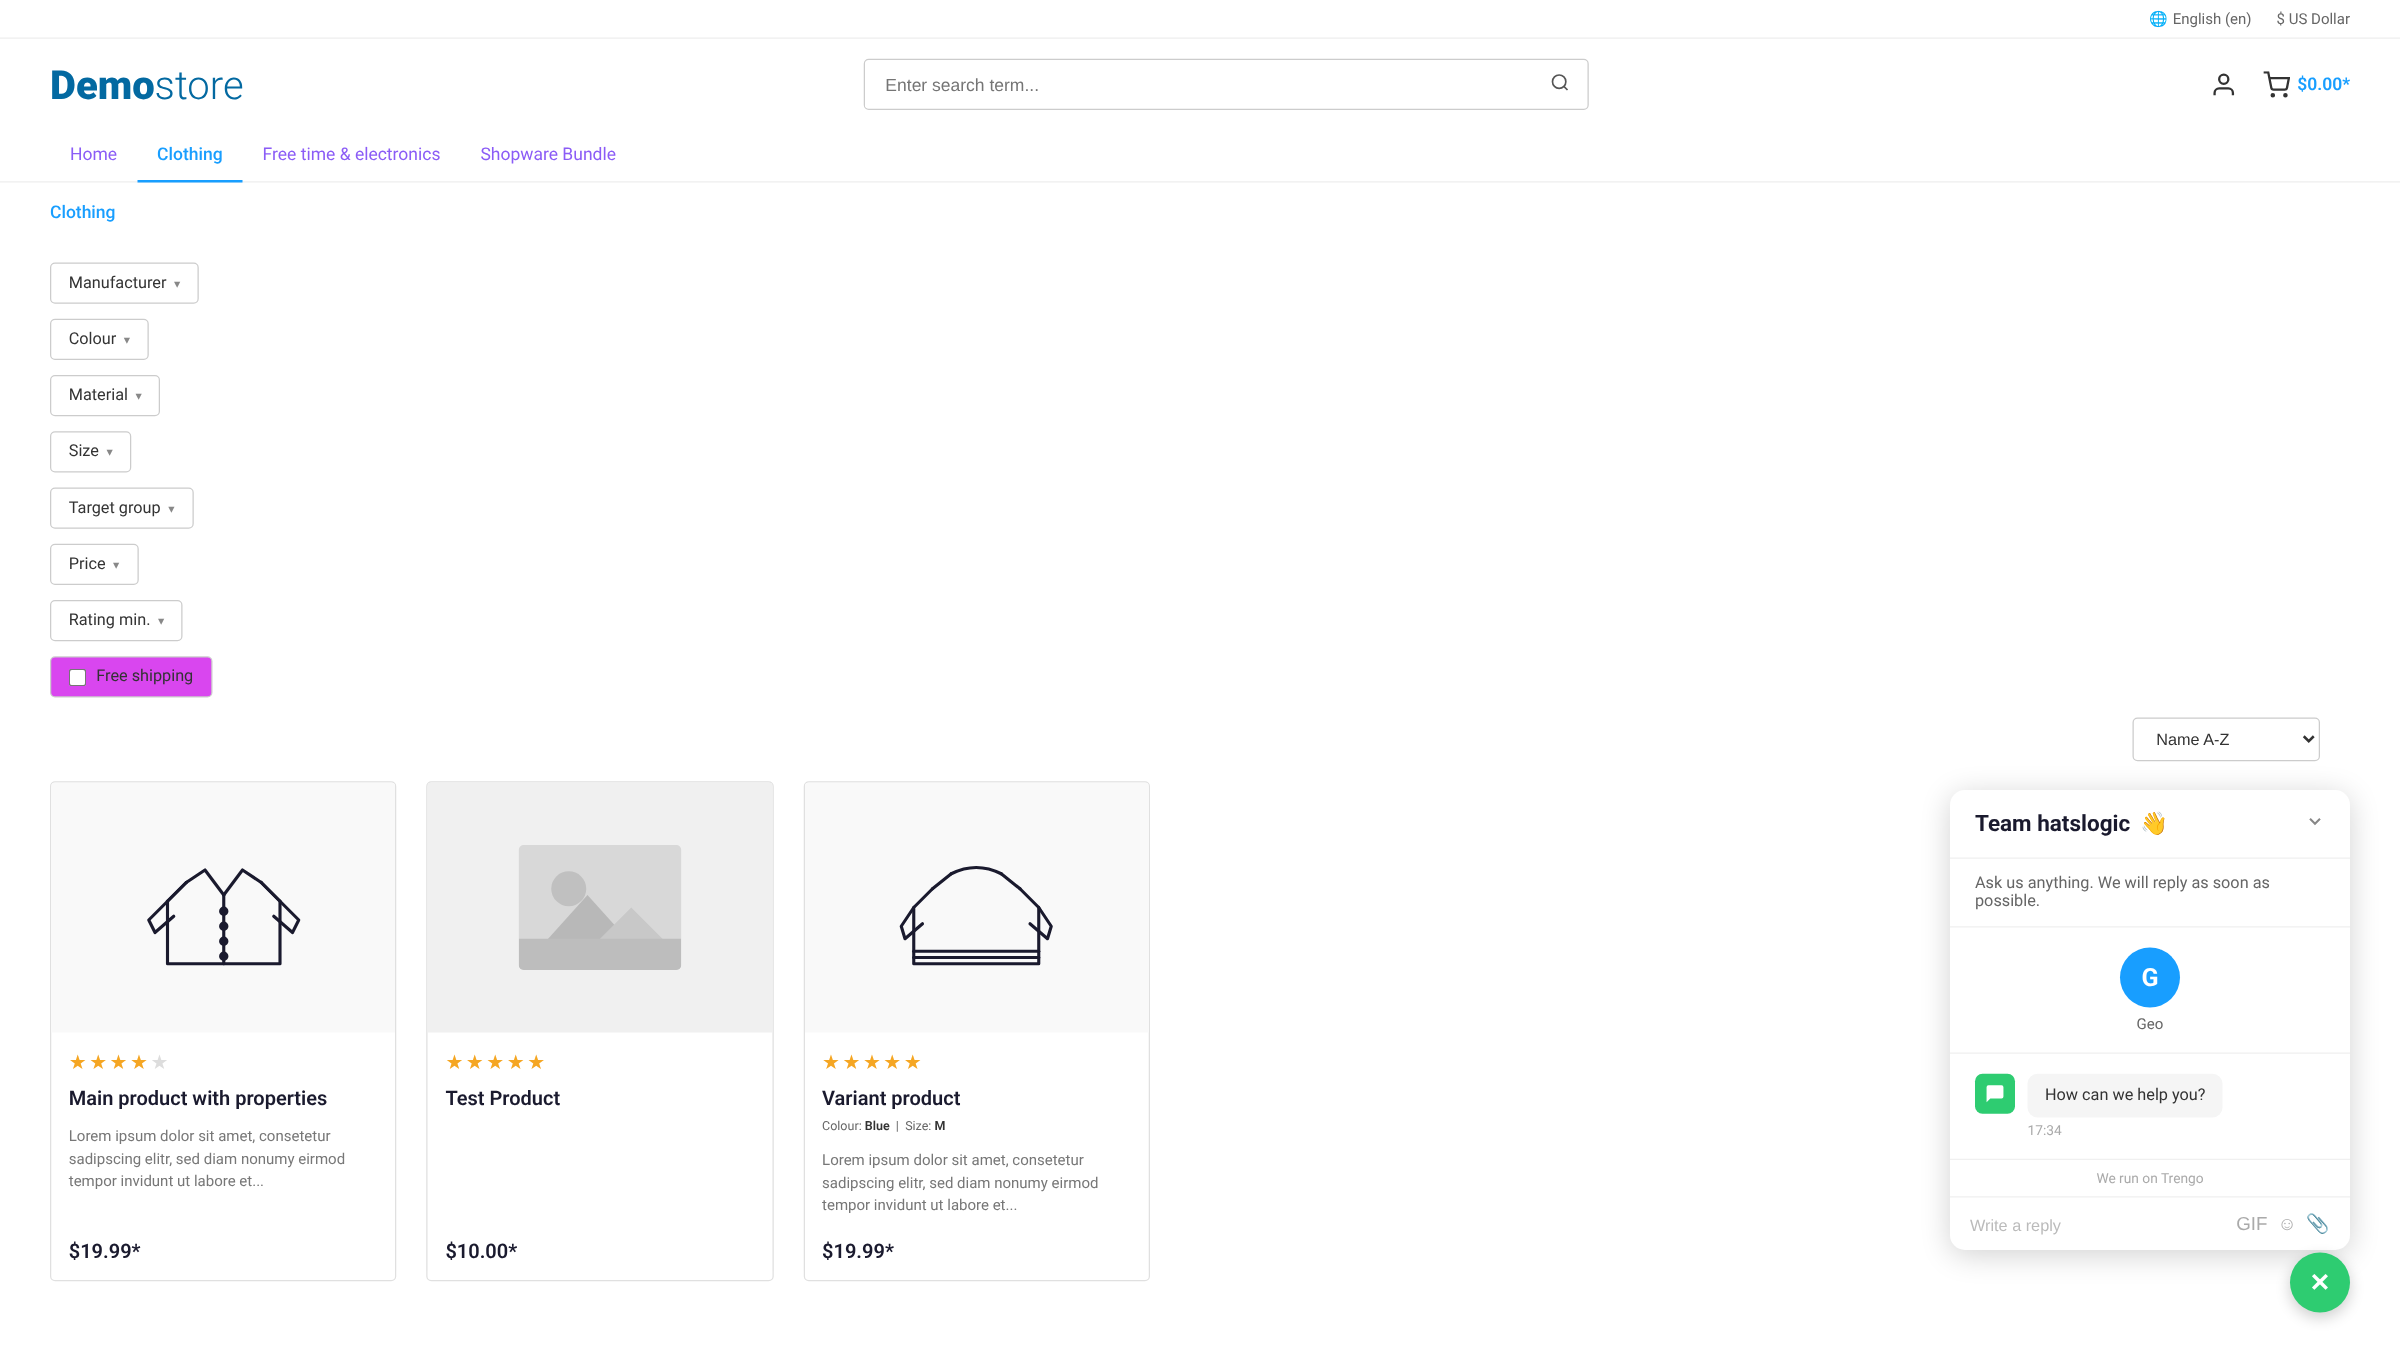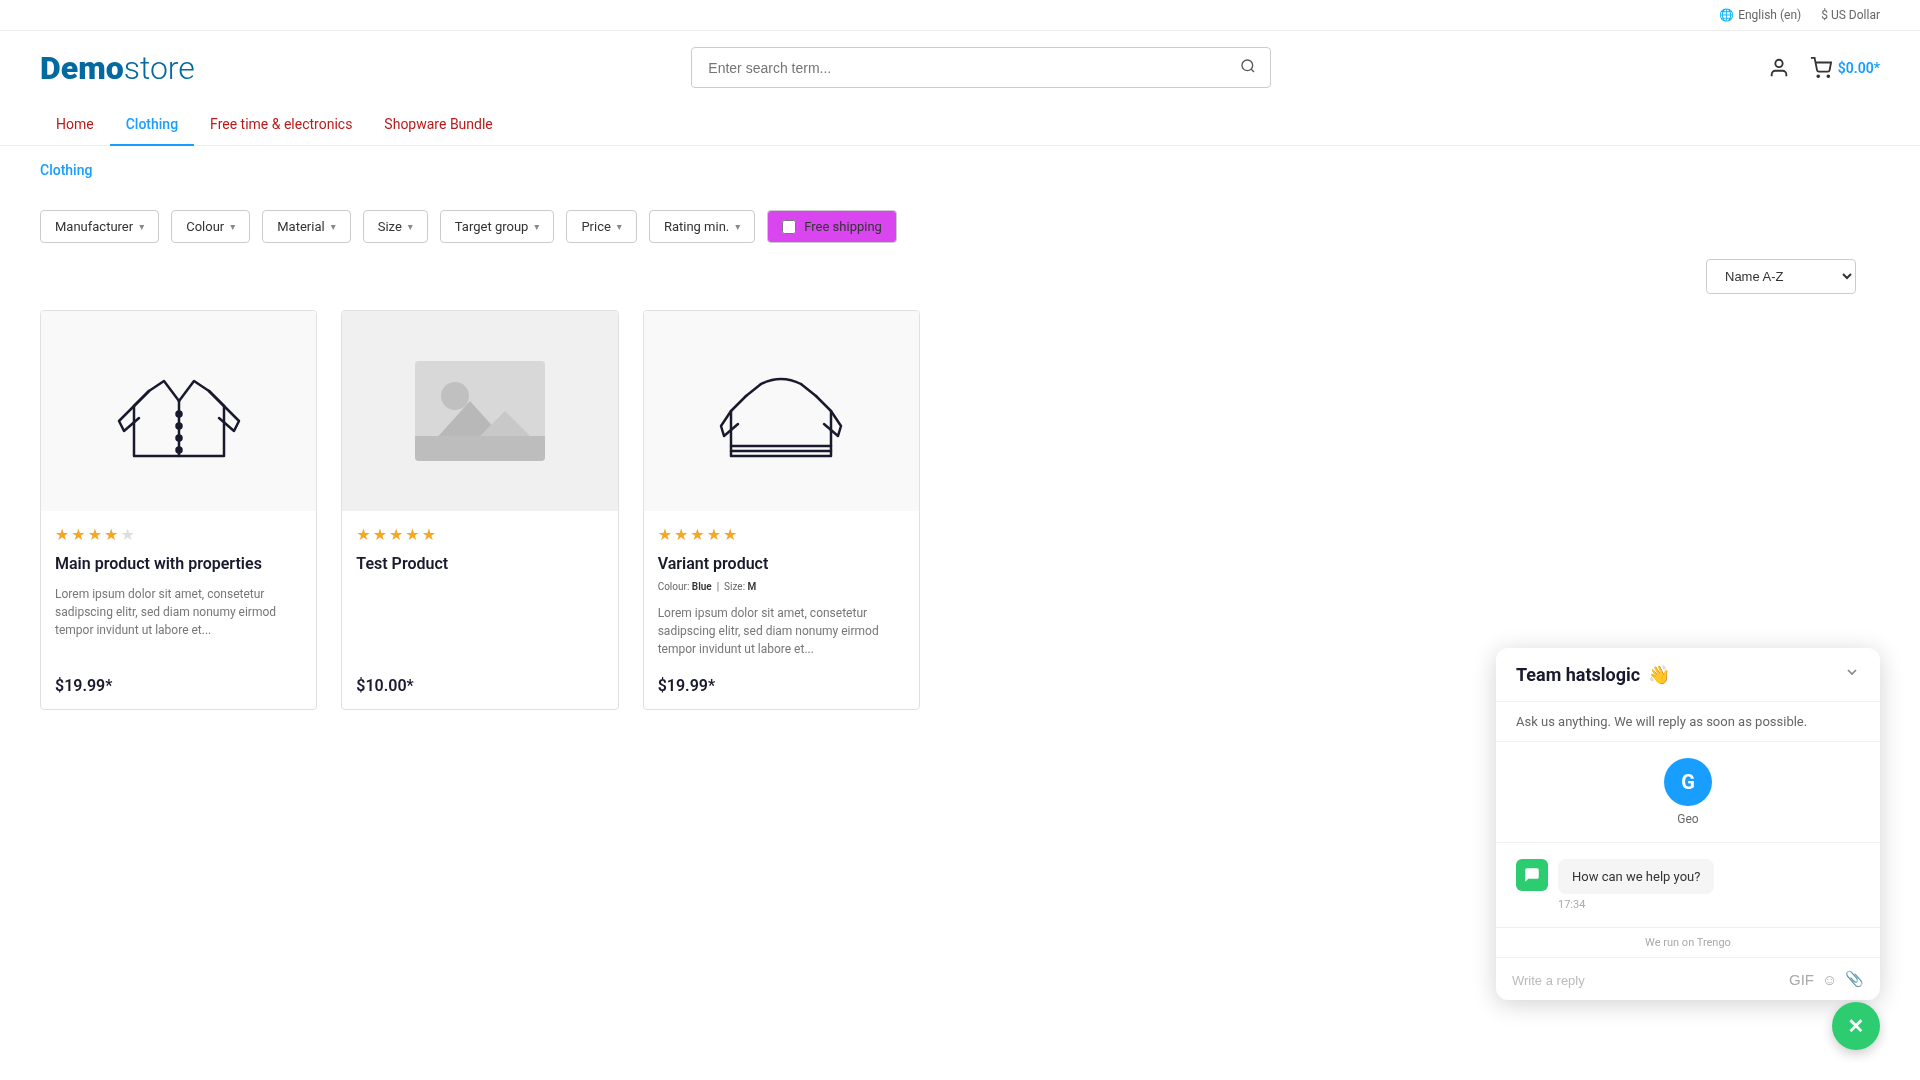--- a/index.html
+++ b/index.html
@@ -15,29 +15,29 @@
     .logo span { font-weight: 300; }
     .search-bar { flex: 1; max-width: 580px; display: flex; align-items: center; border: 1px solid #ccc; border-radius: 4px; overflow: hidden; }
     .search-bar input { flex: 1; padding: 10px 16px; border: none; outline: none; font-size: 14px; color: #999; }
     .search-bar button { background: none; border: none; padding: 10px 14px; cursor: pointer; color: #555; }
     .header-actions { display: flex; align-items: center; gap: 20px; }
     .header-action { display: flex; align-items: center; gap: 6px; cursor: pointer; color: #333; font-size: 14px; }
     .cart-amount { color: #189eff; font-weight: 600; }
 
     
     .nav { display: flex; padding: 0 40px; border-bottom: 1px solid #eee; gap: 0; }
-    .nav-item { padding: 12px 16px; font-size: 14px; cursor: pointer; color: #b91c1c; text-decoration: none; border-bottom: 2px solid transparent; margin-bottom: -1px; }
+    .nav-item { padding: 12px 16px; font-size: 14px; cursor: pointer; color: #8b5cf6; text-decoration: none; border-bottom: 2px solid transparent; margin-bottom: -1px; }
     .nav-item.active { color: #189eff; border-bottom-color: #189eff; font-weight: 500; }
 
     
     .breadcrumb { padding: 16px 40px; }
     .breadcrumb a { color: #189eff; font-size: 14px; font-weight: 500; }
 
     
-    .filters { display: flex; align-items: flex-start; padding: 16px 40px; gap: 12px; flex-wrap: wrap; }
+    .filters { display: flex; align-items: flex-start; padding: 16px 40px; gap: 12px; flex-wrap: wrap; flex-direction: column; }
     .filter-select { display: flex; align-items: center; gap: 6px; padding: 8px 14px; border: 1px solid #ccc; border-radius: 4px; cursor: pointer; font-size: 13px; color: #333; background: #fff; }
     .filter-select .chevron { font-size: 10px; color: #888; }
     .filter-checkbox { display: flex; align-items: center; gap: 8px; padding: 8px 14px; border: 1px solid #ccc; border-radius: 4px; cursor: pointer; font-size: 13px; color: #333; background: #d946ef; }
     .filter-checkbox input[type="checkbox"] { width: 14px; height: 14px; cursor: pointer; }
 
     
     .sort-bar { display: flex; justify-content: flex-end; padding: 0 64px 16px 40px; }
     .sort-select { padding: 8px 14px; border: 1px solid #ccc; border-radius: 4px; font-size: 13px; color: #333; background: #fff; cursor: pointer; min-width: 120px; }
 
     
@@ -50,21 +50,21 @@
     .stars { display: flex; gap: 2px; }
     .star { color: #f5a623; font-size: 16px; }
     .star.empty { color: #ddd; }
     .product-name { font-size: 16px; font-weight: 600; color: #1a1a2e; margin-top: 4px; }
     .product-variant { font-size: 10px; color: #666; margin-top: 2px; }
     .product-variant strong { font-weight: 600; color: #333; }
     .product-desc { font-size: 12px; color: #777; line-height: 1.5; margin-top: 6px; }
     .product-price { font-size: 16px; font-weight: 600; color: #1a1a2e; margin-top: auto; padding-top: 12px; }
 
     
-    .chat-widget { position: fixed; bottom: 80px; right: 40px; width: 384px; background: #fff; border-radius: 12px; box-shadow: 0 4px 24px rgba(0,0,0,0.18); overflow: hidden; z-index: 1000; }
+    .chat-widget { position: fixed; bottom: 80px; right: 40px; width: 320px; background: #fff; border-radius: 12px; box-shadow: 0 4px 24px rgba(0,0,0,0.18); overflow: hidden; z-index: 1000; }
     .chat-header { display: flex; justify-content: space-between; align-items: center; padding: 16px 20px; border-bottom: 1px solid #f0f0f0; }
     .chat-title { font-size: 18px; font-weight: 700; color: #1a1a2e; display: flex; align-items: center; gap: 8px; }
     .chat-collapse { background: none; border: none; cursor: pointer; color: #888; font-size: 18px; }
     .chat-subtitle { padding: 12px 20px; font-size: 13px; color: #666; border-bottom: 1px solid #f0f0f0; }
     .chat-agent { display: flex; flex-direction: column; align-items: center; padding: 16px 20px; border-bottom: 1px solid #f0f0f0; }
     .agent-avatar { width: 48px; height: 48px; background: #189eff; border-radius: 50%; display: flex; align-items: center; justify-content: center; color: #fff; font-size: 20px; font-weight: 700; }
     .agent-name { margin-top: 6px; font-size: 12px; color: #666; }
     .chat-messages { padding: 16px 20px; min-height: 80px; display: flex; flex-direction: column; gap: 8px; }
     .chat-message { display: flex; gap: 10px; align-items: flex-start; }
     .msg-icon { width: 32px; height: 32px; background: #2ecc71; border-radius: 6px; display: flex; align-items: center; justify-content: center; flex-shrink: 0; }

